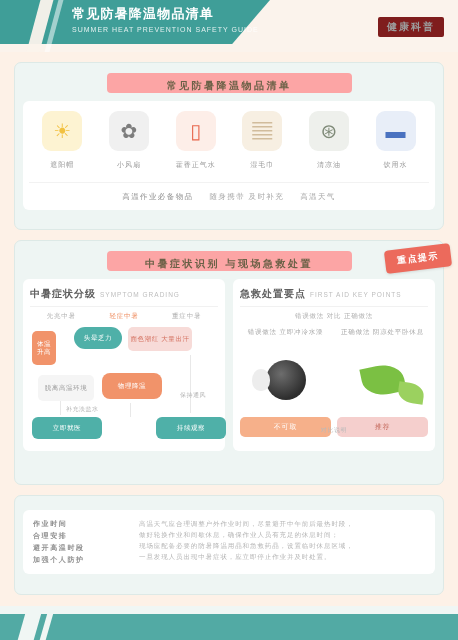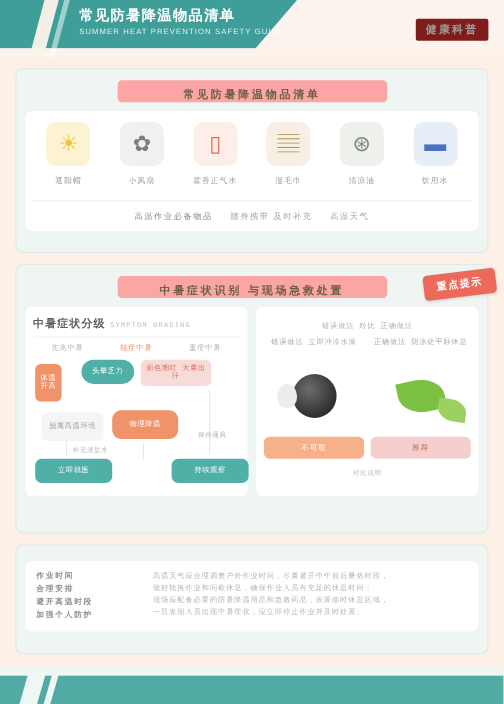--- a/index.html
+++ b/index.html
@@ -203,21 +203,20 @@
     overflow: hidden;
     text-align: right;
   }
   .cap-seg.strong { color: #8f8f8f; }
 
   
   .panels {
     display: flex;
     gap: 8px;
     margin-top: 6px;
-    font-family: Liberation Mono, monospace;
   }
   .panel {
     background: #ffffff;
     border-radius: 6px;
     width: 50%;
     padding: 8px 7px;
     position: relative;
   }
   .panel-head {
     display: flex;
@@ -535,20 +534,24 @@
           <div class="chip lp-5">物理降温</div>
           <div class="chip lp-6">立即就医</div>
           <div class="chip lp-7">持续观察</div>
 
           <div class="lp-note lp-n1">补充淡盐水</div>
           <div class="lp-note lp-n2">保持通风</div>
         </div>
       </div>
 
       <div class="panel">
+        <div class="panel-head">
+          <span class="panel-title">急救处置要点</span>
+          <span class="panel-sub">FIRST AID KEY POINTS</span>
+        </div>
         <div class="panel-meta">
           <span class="meta-item">错误做法 对比 正确做法</span>
         </div>
 
         <div class="rp-cols">
           <div class="rp-col">
             <div class="rp-col-title">错误做法 立即冲冷水澡</div>
             <div class="rp-figure">
               <div class="blob-small"></div>
               <div class="blob-dark"></div>

